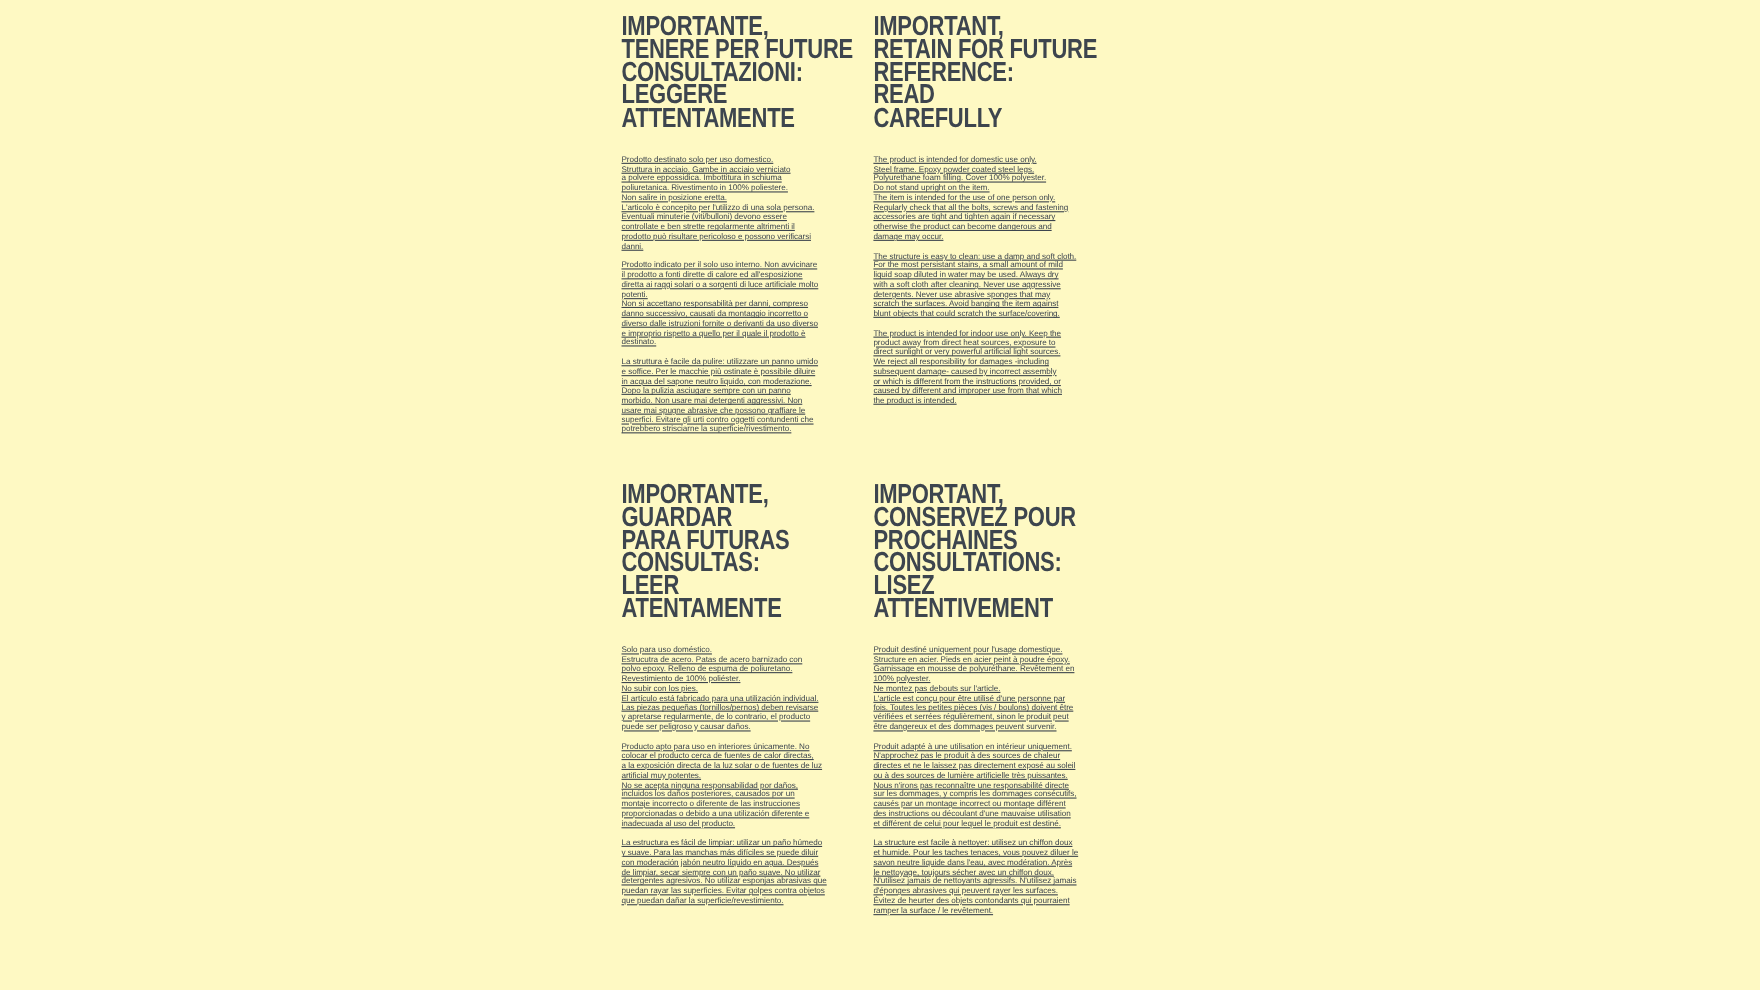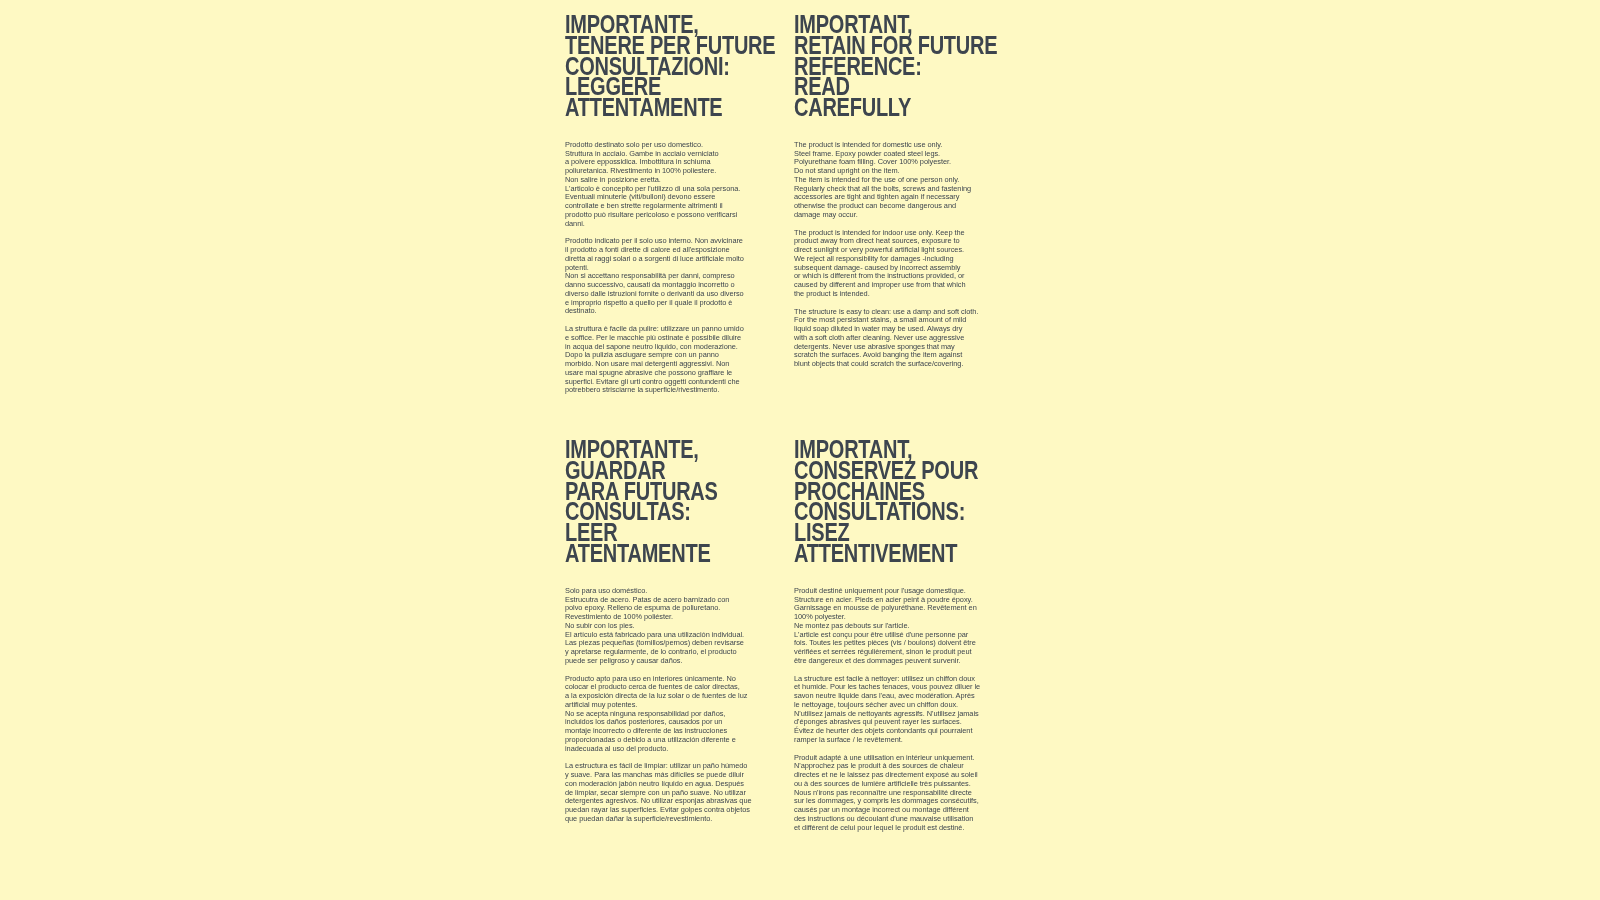--- a/index.html
+++ b/index.html
@@ -36,20 +36,21 @@
     margin-top: 23px;
     width: 200px;
   }
   .body-text p {
     margin: 0 0 9px 0;
     font-size: 7.4px;
     line-height: 8.75px;
     letter-spacing: -0.05px;
     white-space: pre-line;
     color: #3d454e;
+    text-decoration: underline;
   }
   .sec-it { left: 565px; top: 14px; }
   .sec-en { left: 794px; top: 14px; }
   .sec-es { left: 565px; top: 439px; }
   .sec-fr { left: 794px; top: 439px; }
 </style>
 </head>
 <body>
 
 <div class="page">
@@ -100,35 +101,35 @@
     <div class="body-text">
       <p>The product is intended for domestic use only.
 Steel frame. Epoxy powder coated steel legs.
 Polyurethane foam filling. Cover 100% polyester.
 Do not stand upright on the item.
 The item is intended for the use of one person only.
 Regularly check that all the bolts, screws and fastening
 accessories are tight and tighten again if necessary
 otherwise the product can become dangerous and
 damage may occur.</p>
+      <p>The structure is easy to clean: use a damp and soft cloth.
+For the most persistant stains, a small amount of mild
+liquid soap diluted in water may be used. Always dry
+with a soft cloth after cleaning. Never use aggressive
+detergents. Never use abrasive sponges that may
+scratch the surfaces. Avoid banging the item against
+blunt objects that could scratch the surface/covering.</p>
       <p>The product is intended for indoor use only. Keep the
 product away from direct heat sources, exposure to
 direct sunlight or very powerful artificial light sources.
 We reject all responsibility for damages -including
 subsequent damage- caused by incorrect assembly
 or which is different from the instructions provided, or
 caused by different and improper use from that which
 the product is intended.</p>
-      <p>The structure is easy to clean: use a damp and soft cloth.
-For the most persistant stains, a small amount of mild
-liquid soap diluted in water may be used. Always dry
-with a soft cloth after cleaning. Never use aggressive
-detergents. Never use abrasive sponges that may
-scratch the surfaces. Avoid banging the item against
-blunt objects that could scratch the surface/covering.</p>
     </div>
   </div>
 
   <div class="section sec-es">
     <h1 class="heading">IMPORTANTE,
 GUARDAR
 PARA FUTURAS
 CONSULTAS:
 LEER
 ATENTAMENTE</h1>
@@ -171,33 +172,33 @@
     <div class="body-text">
       <p>Produit destiné uniquement pour l'usage domestique.
 Structure en acier. Pieds en acier peint à poudre époxy.
 Garnissage en mousse de polyuréthane. Revêtement en
 100% polyester.
 Ne montez pas debouts sur l'article.
 L'article est conçu pour être utilisé d'une personne par
 fois. Toutes les petites pièces (vis / boulons) doivent être
 vérifiées et serrées régulièrement, sinon le produit peut
 être dangereux et des dommages peuvent survenir.</p>
-      <p>La structure est facile à nettoyer: utilisez un chiffon doux
-et humide. Pour les taches tenaces, vous pouvez diluer le
-savon neutre liquide dans l'eau, avec modération. Après
-le nettoyage, toujours sécher avec un chiffon doux.
-N'utilisez jamais de nettoyants agressifs. N'utilisez jamais
-d'éponges abrasives qui peuvent rayer les surfaces.
-Évitez de heurter des objets contondants qui pourraient
-ramper la surface / le revêtement.</p>
       <p>Produit adapté à une utilisation en intérieur uniquement.
 N'approchez pas le produit à des sources de chaleur
 directes et ne le laissez pas directement exposé au soleil
 ou à des sources de lumière artificielle très puissantes.
 Nous n'irons pas reconnaître une responsabilité directe
 sur les dommages, y compris les dommages consécutifs,
 causés par un montage incorrect ou montage différent
 des instructions ou découlant d'une mauvaise utilisation
 et différent de celui pour lequel le produit est destiné.</p>
+      <p>La structure est facile à nettoyer: utilisez un chiffon doux
+et humide. Pour les taches tenaces, vous pouvez diluer le
+savon neutre liquide dans l'eau, avec modération. Après
+le nettoyage, toujours sécher avec un chiffon doux.
+N'utilisez jamais de nettoyants agressifs. N'utilisez jamais
+d'éponges abrasives qui peuvent rayer les surfaces.
+Évitez de heurter des objets contondants qui pourraient
+ramper la surface / le revêtement.</p>
     </div>
   </div>
 
 </div>
 
 </body></html>

